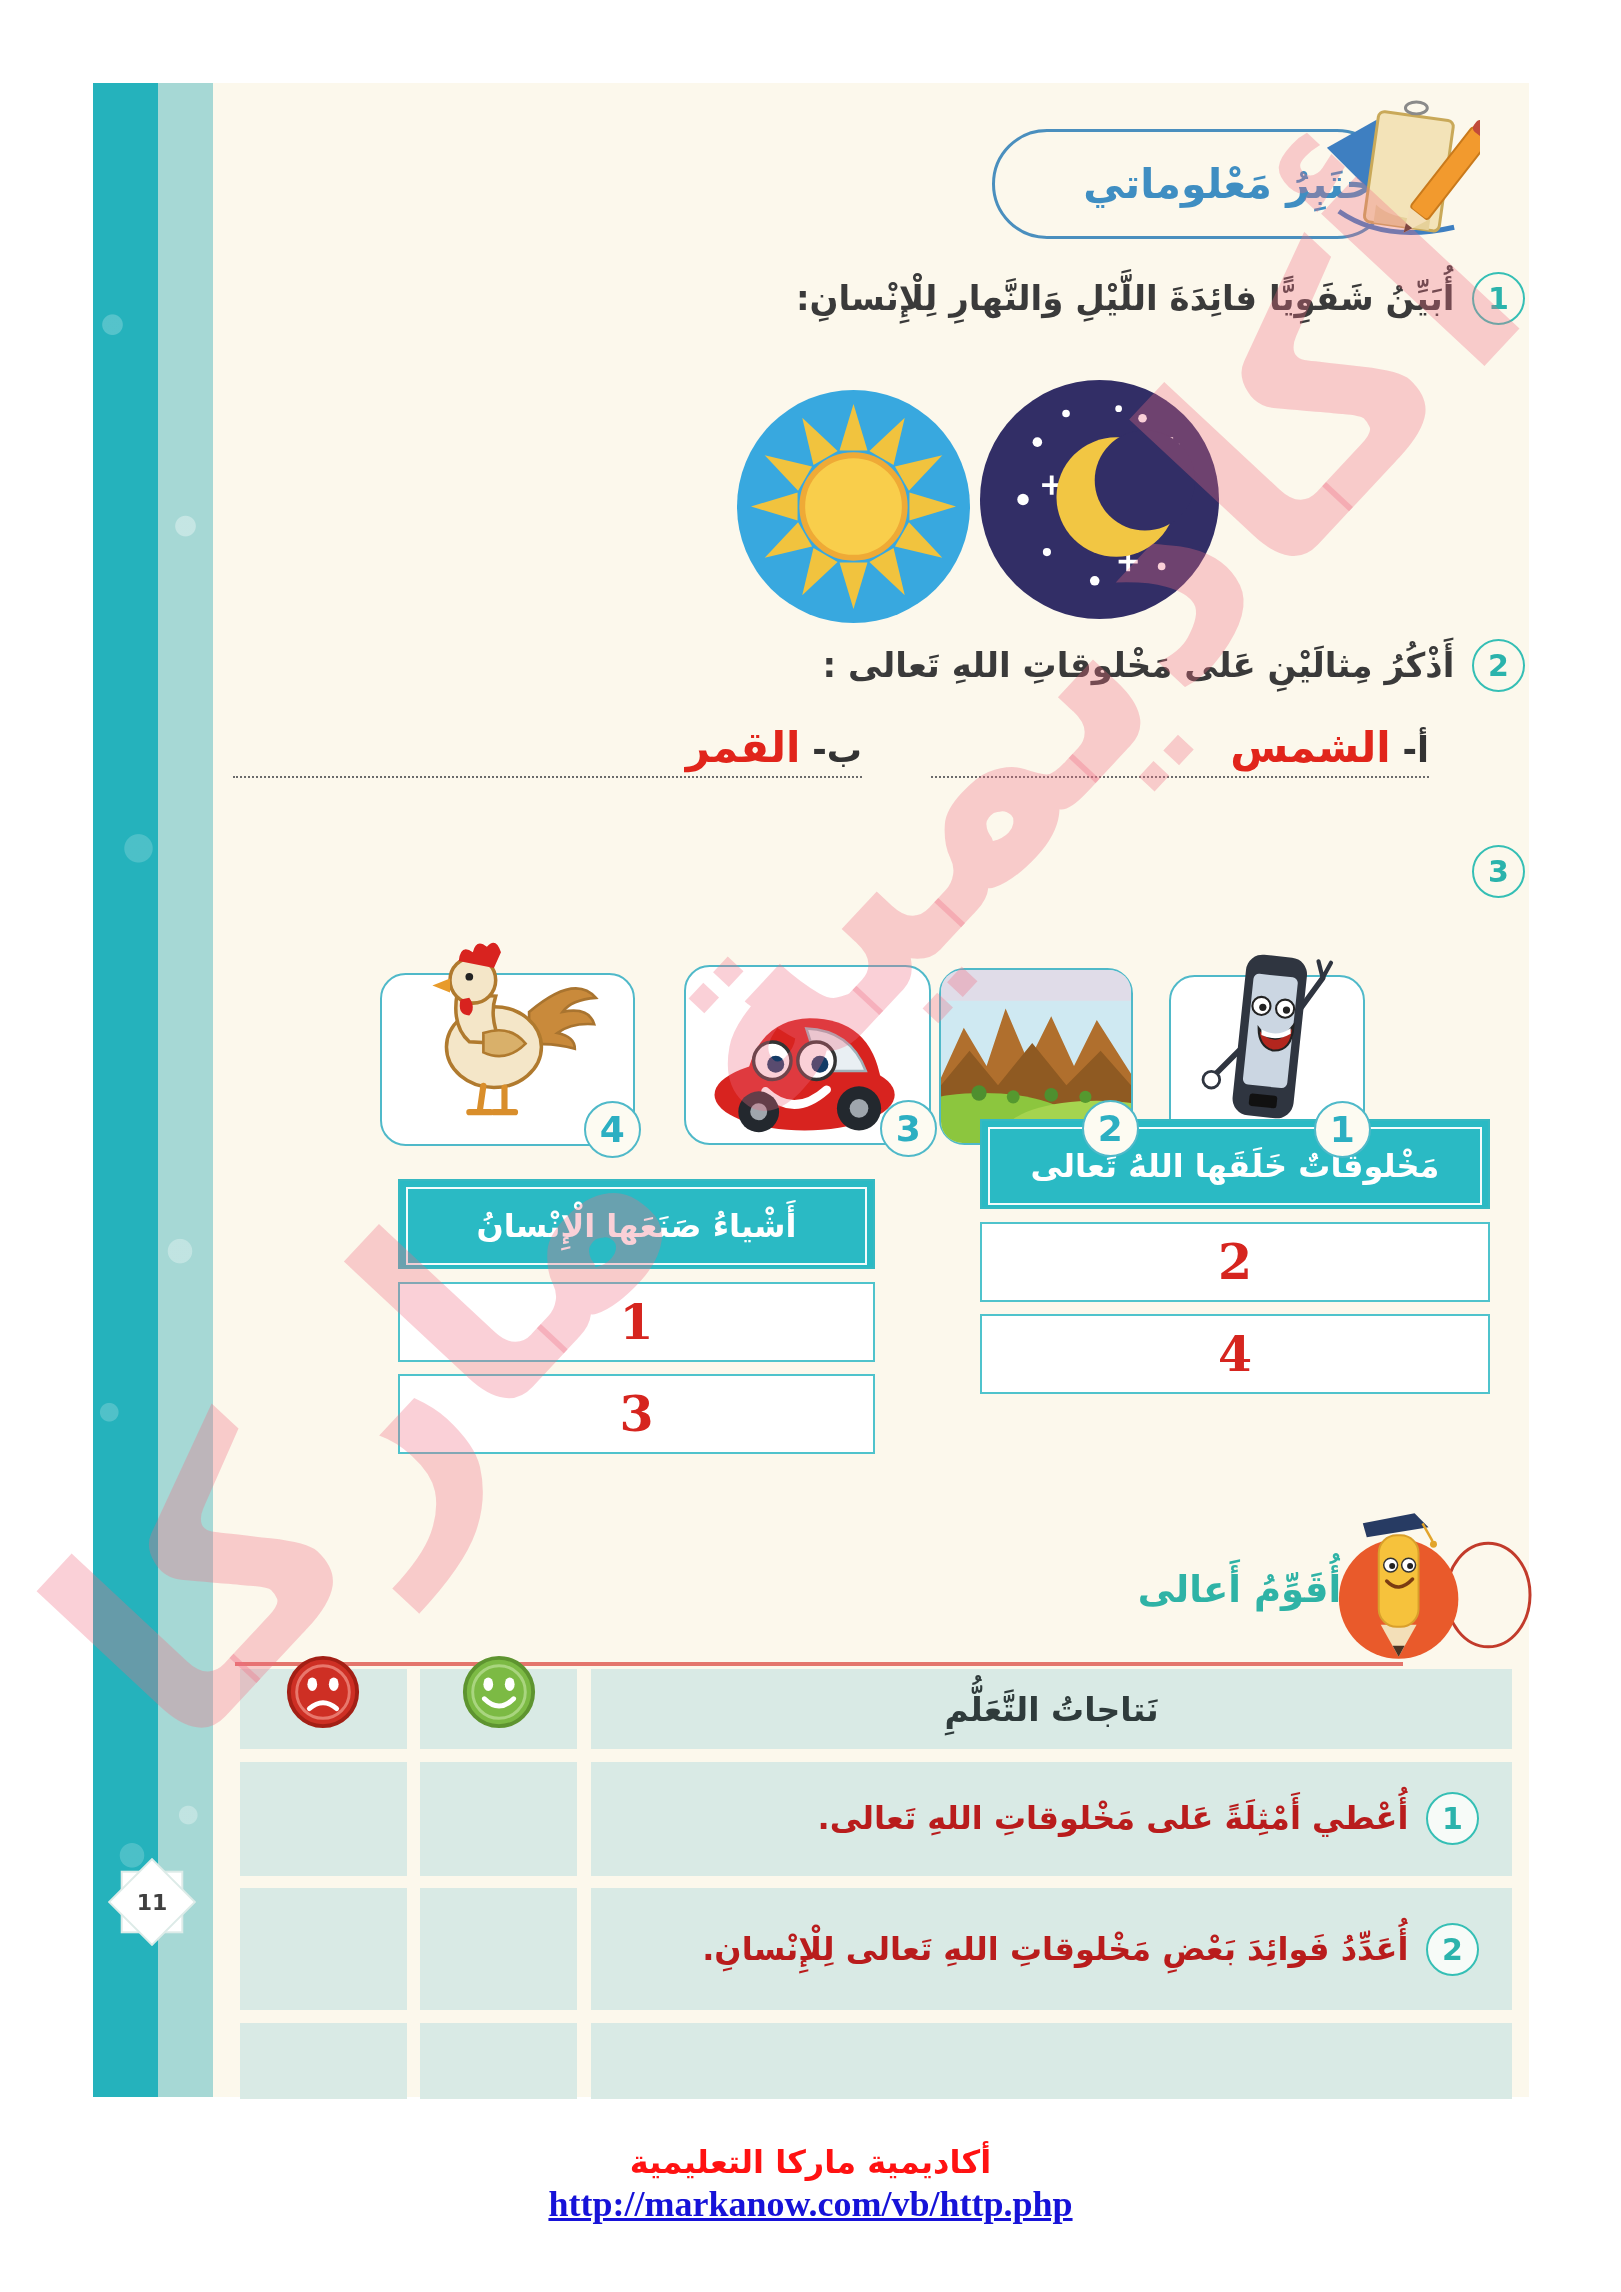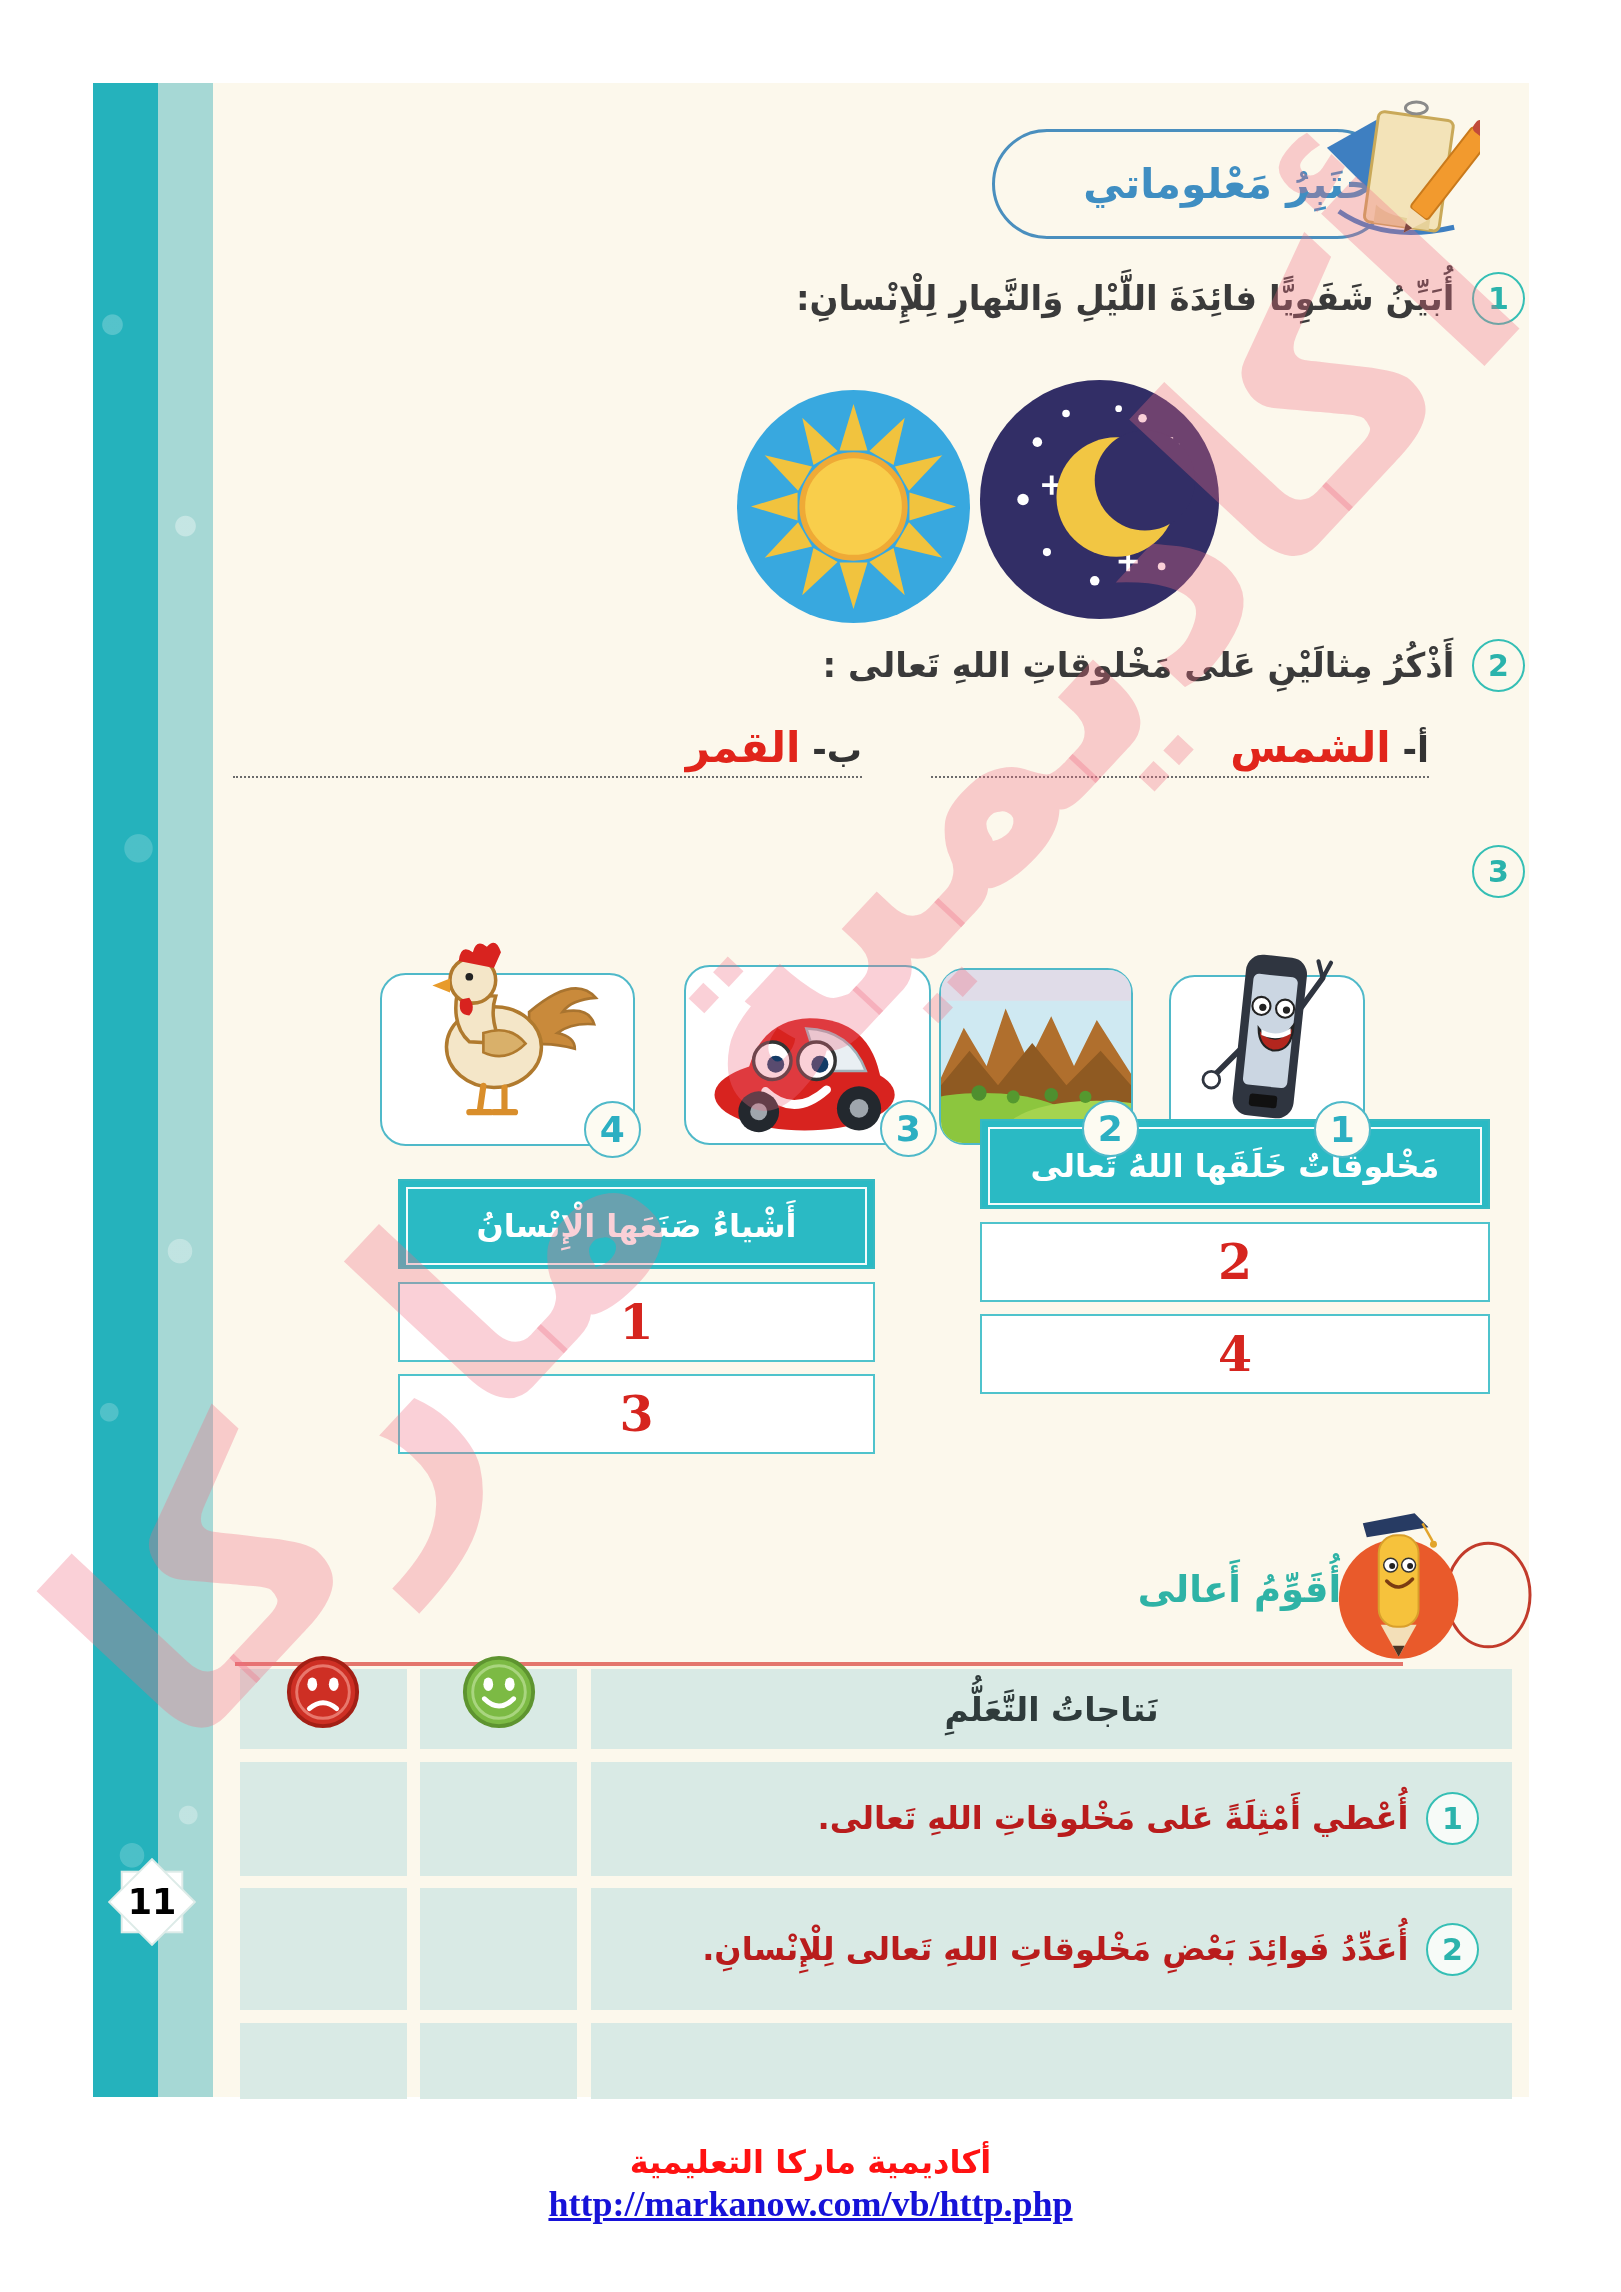--- a/index.html
+++ b/index.html
@@ -13,21 +13,21 @@
     background-image:radial-gradient(circle at 30% 12%,rgba(255,255,255,.22) 0 9.8px,transparent 10.8px),
                      radial-gradient(circle at 70% 38%,rgba(255,255,255,.18) 0 13.7px,transparent 14.7px),
                      radial-gradient(circle at 25% 66%,rgba(255,255,255,.2) 0 8.8px,transparent 9.8px),
                      radial-gradient(circle at 60% 88%,rgba(255,255,255,.18) 0 11.8px,transparent 12.7px);}
   .sidebar-light{position:absolute;left:65px;top:0;width:55px;height:100%;background:#A6D8D5;
     background-image:radial-gradient(circle at 50% 22%,rgba(255,255,255,.35) 0 9.8px,transparent 10.8px),
                      radial-gradient(circle at 40% 58%,rgba(255,255,255,.3) 0 11.8px,transparent 12.7px),
                      radial-gradient(circle at 55% 86%,rgba(255,255,255,.3) 0 8.8px,transparent 9.8px);}
   .page-star{position:absolute;left:108px;top:1858px;width:88px;height:88px;}
   .page-star .num{position:absolute;left:0;top:0;width:100%;height:100%;display:flex;align-items:center;
-    justify-content:center;color:#000000;font-size:35px;font-weight:bold;}
+    justify-content:center;color:#404040;font-size:22px;font-weight:bold;}
   
   .header-pill{position:absolute;left:992px;top:129px;width:394px;height:104px;border:3.9px solid #4A8FBE;
     border-radius:59px;display:flex;align-items:center;justify-content:center;direction:rtl;}
   .header-pill .t{color:#3F8EC2;font-size:41px;font-weight:bold;padding-left:88px;}
   .header-icon{position:absolute;left:1311px;top:90px;width:169px;height:174px;}
   
   .q{position:absolute;direction:rtl;display:flex;align-items:center;gap:17.6px;}
   .q-badge{flex:0 0 auto;width:49px;height:49px;border:2.9px solid #35BFB5;border-radius:50%;color:#2BB3AC;
     font-size:30px;font-weight:bold;display:flex;align-items:center;justify-content:center;background:transparent;}
   .q-text{font-size:34px;color:#3A3A3A;font-weight:600;line-height:1.45;}

